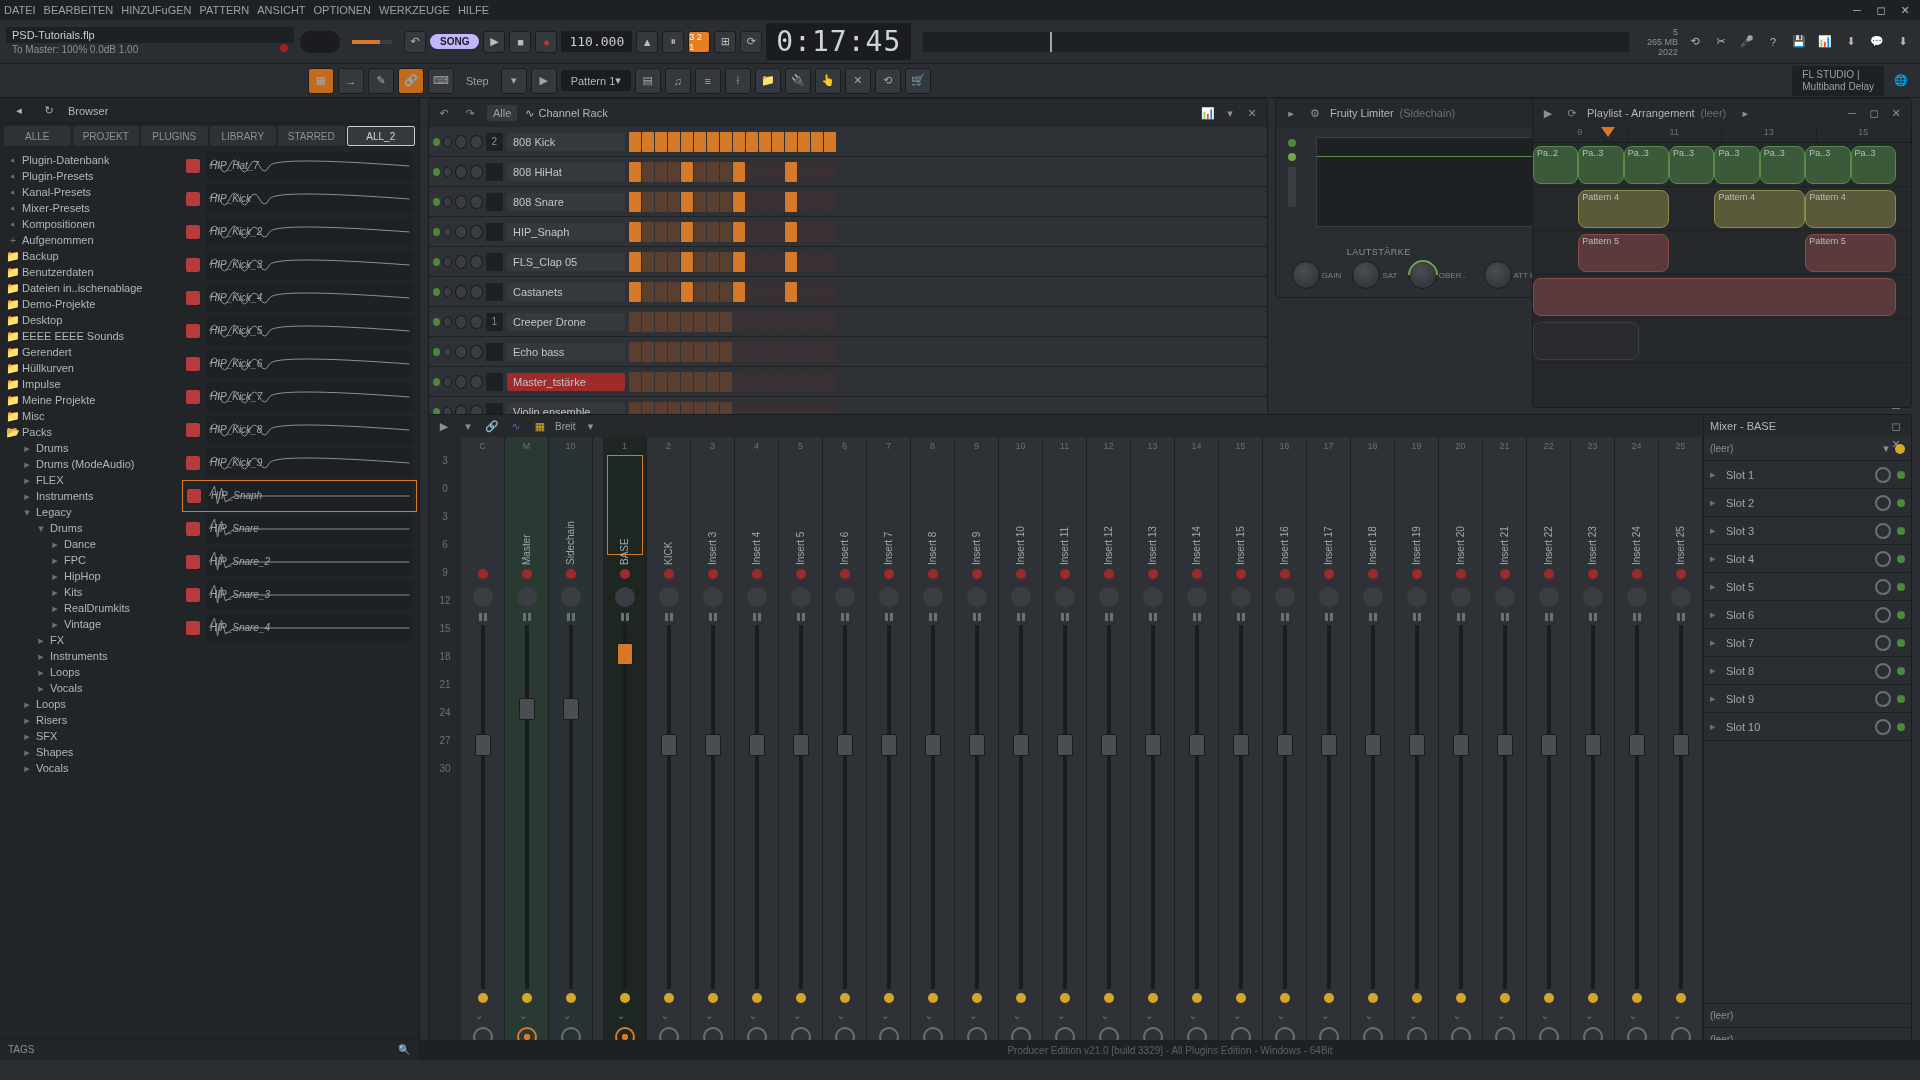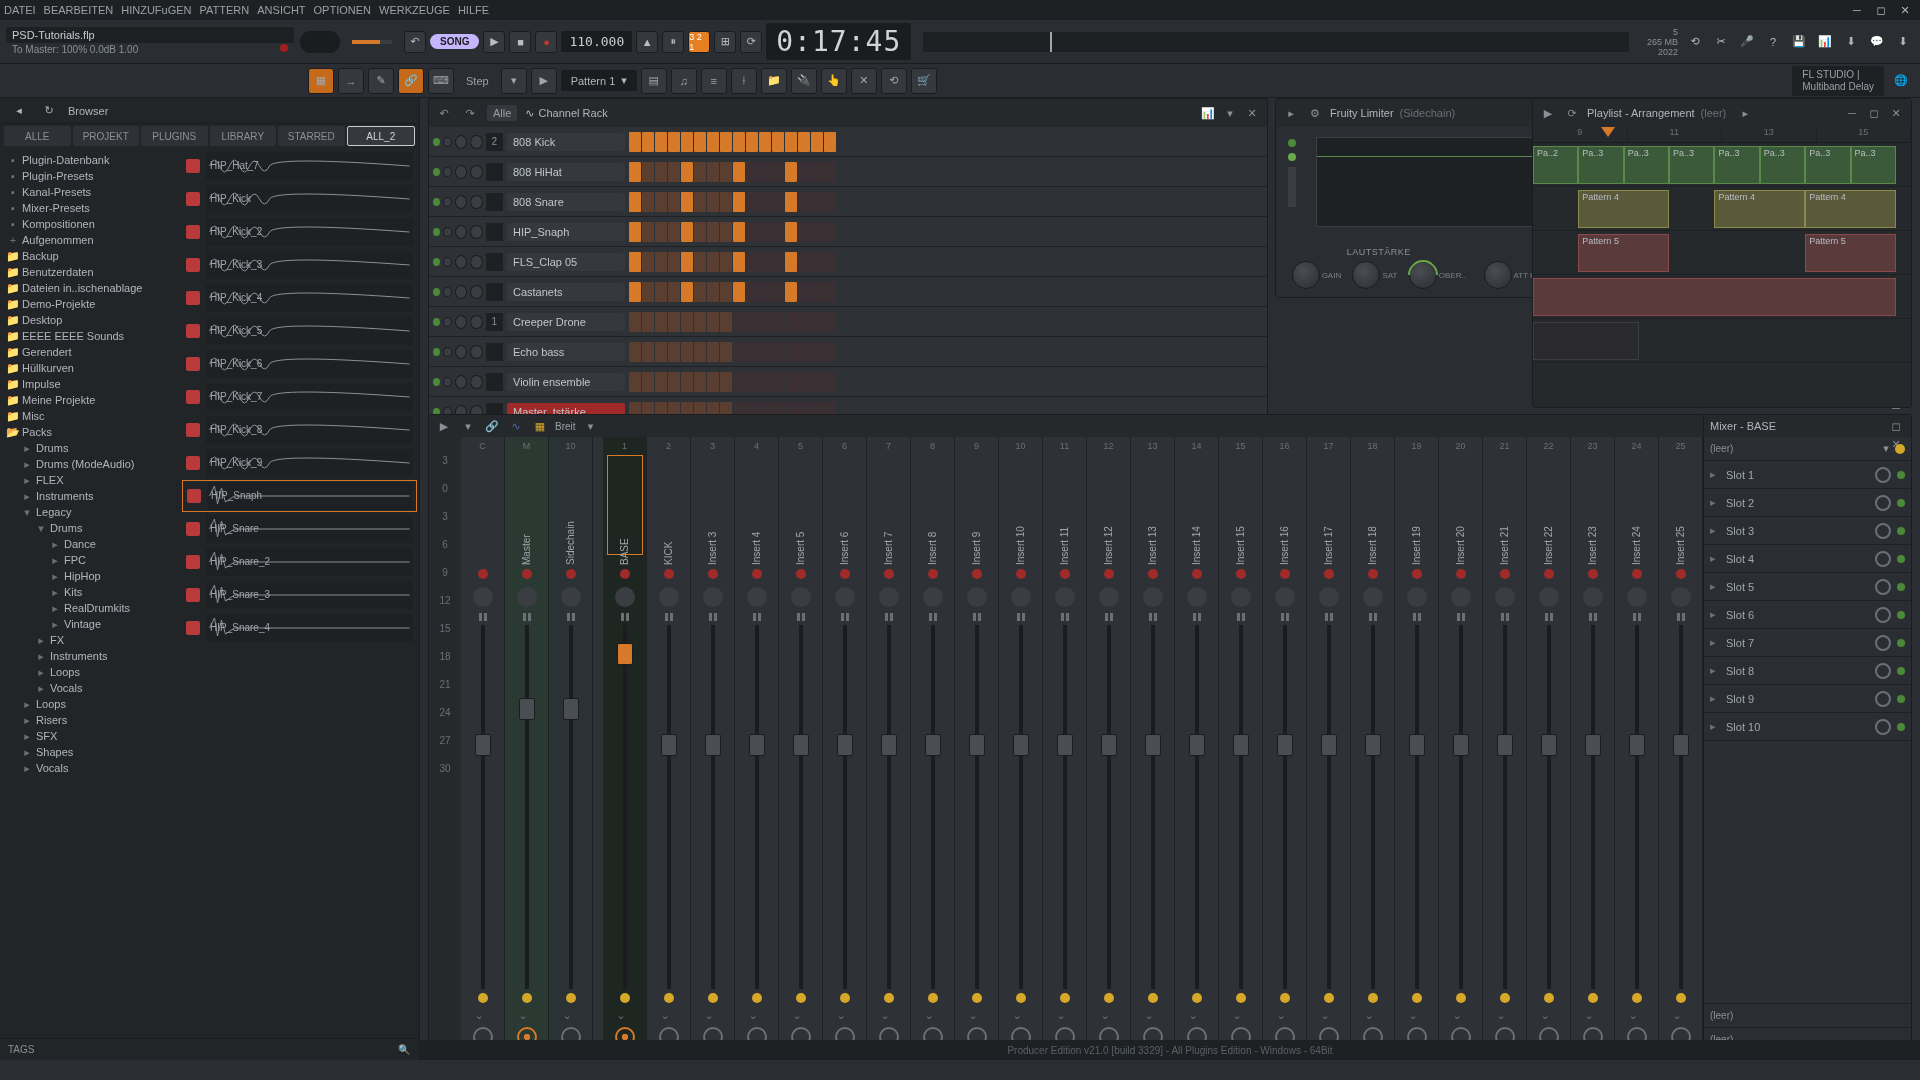--- a/index.html
+++ b/index.html
@@ -26,21 +26,21 @@
 .tb-icon { width: 22px; height: 22px; display: flex; align-items: center; justify-content: center; color: #b0b6bc; cursor: pointer; }
 .window-ctrls { display: flex; gap: 2px; margin-left: 6px; }
 
 
 .toolbar2 { display: flex; align-items: center; height: 34px; background: #2a2e32; border-bottom: 1px solid #1a1c1f; }
 .tb2-left { width: 300px; }
 .tb2-center { display: flex; align-items: center; gap: 4px; padding-left: 8px; }
 .tb2-btn { width: 26px; height: 26px; background: #35393e; border: 1px solid #1a1c1f; border-radius: 3px; display: flex; align-items: center; justify-content: center; cursor: pointer; color: #a0a6ac; }
 .tb2-btn.orange { background: #c46a1a; }
 .step-label { color: #9aa0a6; padding: 0 8px; }
-.pattern-sel { background: #1a1c1f; color: #b0b6bc; padding: 4px 10px; border-radius: 3px; display: flex; align-items: center; gap: 6px; }
+.pattern-sel { background: #1a1c1f; color: #b0b6bc; padding: 4px 10px; border-radius: 3px; display: flex; align-items: center; }
 .tb2-right { margin-left: auto; display: flex; align-items: center; gap: 6px; padding-right: 8px; }
 .info-box { background: #1e2124; color: #9aa0a6; font-size: 10px; padding: 3px 10px; border-radius: 2px; line-height: 12px; }
 
 
 .main { display: flex; height: calc(100% - 118px); }
 
 
 .browser { width: 420px; background: #222528; display: flex; flex-direction: column; border-right: 1px solid #1a1c1f; }
 .browser-header { display: flex; align-items: center; height: 26px; padding: 0 8px; gap: 8px; border-bottom: 1px solid #1a1c1f; }
 .browser-title { color: #b0b6bc; }
@@ -54,21 +54,21 @@
 .tree-item.l2 { padding-left: 22px; }
 .tree-item.l3 { padding-left: 36px; }
 .tree-item.l4 { padding-left: 50px; }
 .tree-icon { width: 10px; height: 10px; display: inline-flex; align-items: center; justify-content: center; color: #6a7076; }
 .sample-list { flex: 1; overflow-y: auto; padding: 2px; }
 .sample-item { height: 32px; margin-bottom: 1px; display: flex; align-items: center; gap: 6px; cursor: pointer; padding: 0 4px; }
 .sample-item.selected { border: 1px solid #d67a2a; }
 .sample-icon { width: 14px; height: 14px; background: #b83a3a; border-radius: 2px; }
 .sample-wave { flex: 1; height: 28px; background: #1e2124; position: relative; overflow: hidden; }
 .sample-wave svg { width: 100%; height: 100%; }
-.sample-name { position: absolute; left: 4px; top: 8px; color: #a0a6ac; font-size: 10px; z-index: 2; }
+.sample-name { position: absolute; left: 4px; top: 8px; color: #a0a6ac; font-size: 10px; z-index: 2; font-style: italic; }
 .tags-bar { height: 22px; display: flex; align-items: center; padding: 0 8px; border-top: 1px solid #1a1c1f; color: #8a9096; font-size: 10px; justify-content: space-between; margin-top: 36px; }
 
 
 .workspace { flex: 1; position: relative; background: #2a2e32; }
 
 
 .channel-rack { position: absolute; left: 8px; top: 0; width: 840px; background: #2e3236; border: 1px solid #1a1c1f; border-radius: 3px; }
 .cr-header { display: flex; align-items: center; height: 28px; background: #26292c; padding: 0 6px; gap: 8px; }
 .cr-tab { color: #9aa0a6; cursor: pointer; padding: 2px 6px; }
 .cr-tab.active { background: #35393e; border-radius: 2px; }
@@ -113,21 +113,21 @@
 
 .playlist { position: absolute; right: 8px; top: 0; width: 380px; background: #2e3236; border: 1px solid #1a1c1f; border-radius: 3px; }
 .pl-header { display: flex; align-items: center; height: 28px; background: #26292c; padding: 0 6px; gap: 6px; }
 .pl-title { color: #b0b6bc; font-size: 11px; }
 .pl-body { height: 280px; background: #26292c; overflow: hidden; position: relative; }
 .pl-ruler { display: flex; height: 16px; border-bottom: 1px solid #1a1c1f; }
 .pl-marker { position: absolute; top: 0; width: 14px; height: 10px; background: #d67a2a; clip-path: polygon(0 0, 100% 0, 50% 100%); }
 .pl-ruler-tick { flex: 1; font-size: 9px; color: #6a7076; text-align: center; border-right: 1px solid #1e2124; }
 .pl-tracks { }
 .pl-track { height: 44px; border-bottom: 1px solid #1e2124; position: relative; display: flex; }
-.pl-clip { position: absolute; height: 38px; top: 3px; border-radius: 0; display: flex; align-items: flex-start; padding: 1px 3px; font-size: 9px; overflow: hidden; }
+.pl-clip { position: absolute; height: 38px; top: 3px; border-radius: 8px; display: flex; align-items: flex-start; padding: 1px 3px; font-size: 9px; overflow: hidden; }
 .pl-clip.green { background: #3a5a3a; border: 1px solid #5a8a4a; }
 .pl-clip.olive { background: #5a5a3a; border: 1px solid #8a8a4a; }
 .pl-clip.red { background: #5a3a3a; border: 1px solid #8a4a4a; }
 .pl-clip.dark { background: #2a2a2e; border: 1px solid #3a3e42; }
 
 
 .mixer { position: absolute; left: 8px; top: 316px; right: 8px; bottom: 8px; background: #2e3236; border: 1px solid #1a1c1f; border-radius: 3px; display: flex; }
 .mixer-main { flex: 1; display: flex; flex-direction: column; }
 .mx-header { display: flex; align-items: center; height: 22px; background: #26292c; padding: 0 6px; gap: 6px; }
 .mx-tab { color: #9aa0a6; font-size: 10px; cursor: pointer; }
@@ -795,21 +795,21 @@
             </div>
           </div>
           <div class="cr-row">
             <div class="cr-ctrls">
               <div class="cr-led"></div>
               <div class="cr-dot"></div>
               <div class="cr-knob"></div>
               <div class="cr-knob"></div>
               <div class="cr-num"></div>
             </div>
-            <div class="cr-name">Violin ensemble</div>
+            <div class="cr-name red">Master_tstärke</div>
             <div class="cr-steps">
               <div class="cr-step group"></div>
               <div class="cr-step group"></div>
               <div class="cr-step group"></div>
               <div class="cr-step group"></div>
               <div class="cr-step group"></div>
               <div class="cr-step group"></div>
               <div class="cr-step group"></div>
               <div class="cr-step group"></div>
               <div class="cr-step "></div>
@@ -823,21 +823,21 @@
             </div>
           </div>
           <div class="cr-row">
             <div class="cr-ctrls">
               <div class="cr-led"></div>
               <div class="cr-dot"></div>
               <div class="cr-knob"></div>
               <div class="cr-knob"></div>
               <div class="cr-num"></div>
             </div>
-            <div class="cr-name red">Master_tstärke</div>
+            <div class="cr-name">Violin ensemble</div>
             <div class="cr-steps">
               <div class="cr-step group"></div>
               <div class="cr-step group"></div>
               <div class="cr-step group"></div>
               <div class="cr-step group"></div>
               <div class="cr-step group"></div>
               <div class="cr-step group"></div>
               <div class="cr-step group"></div>
               <div class="cr-step group"></div>
               <div class="cr-step "></div>

